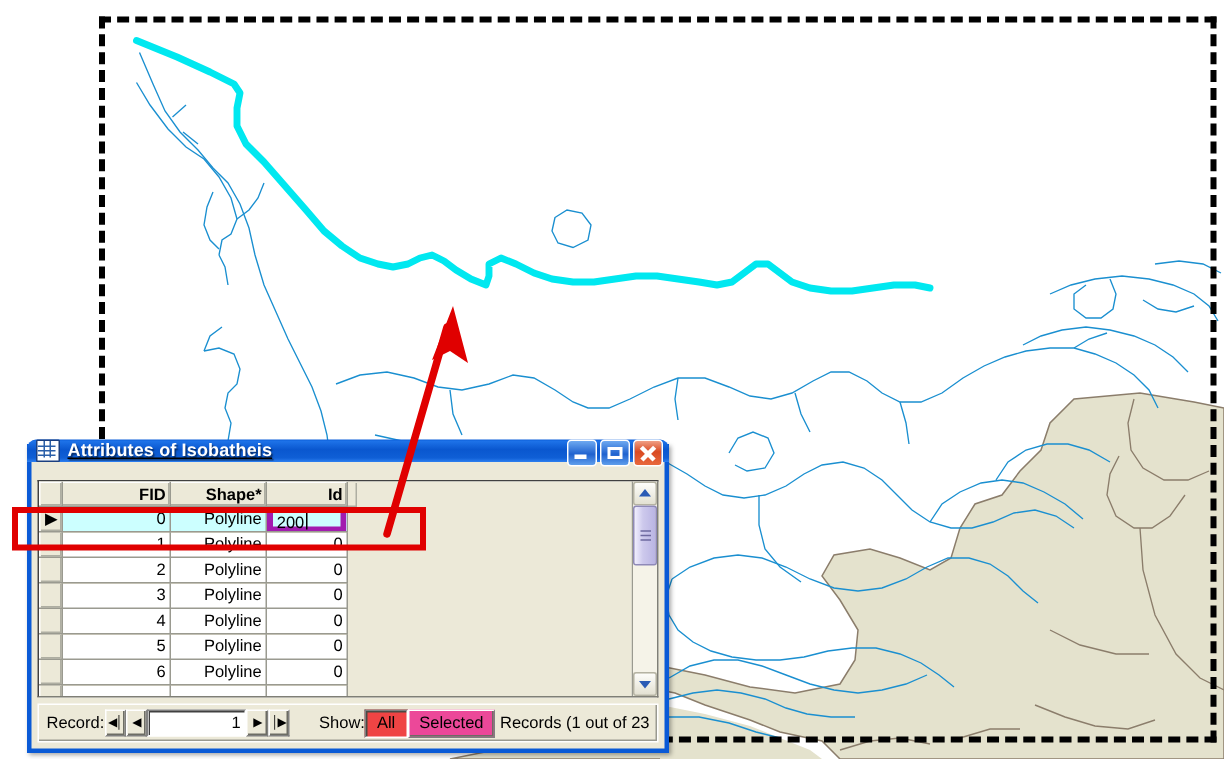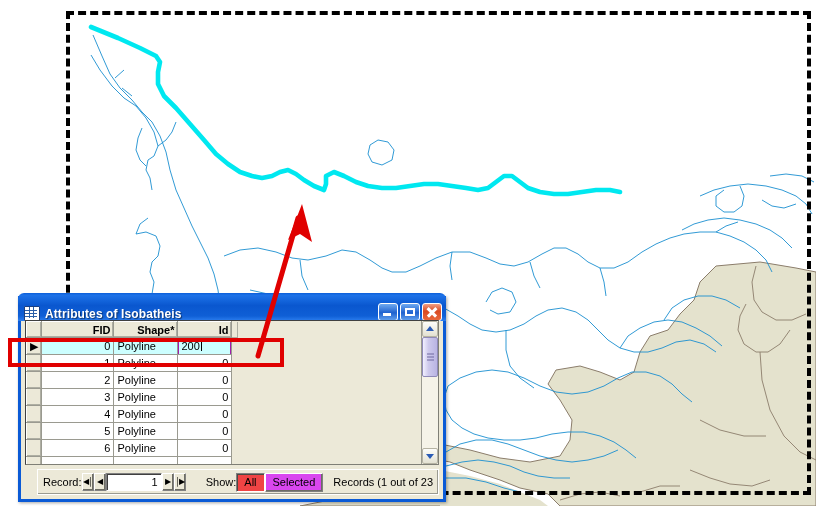--- a/index.html
+++ b/index.html
@@ -24,25 +24,25 @@
   
   .attr-window{
     position:absolute;left:18px;top:296px;width:428px;height:206px;
     background:#ece9d8;
     border:3px solid #0a5ad6;
     border-top:none;
     box-sizing:border-box;
     box-shadow:1px 1px 3px rgba(0,0,0,.35);
   }
   .title-bar{
-    position:absolute;left:-3px;top:-3px;width:428px;height:28px;
+    position:absolute;left:-3px;top:-3px;width:428px;height:15px;
     background:linear-gradient(180deg,#0b5ed9 0%,#1d72e8 8%,#0a57cf 45%,#0f5fd6 82%,#2d7ff0 100%);
-    display:flex;align-items:flex-end;
-    box-sizing:border-box;
-    border-top-left-radius:6px;border-top-right-radius:6px;
+    display:flex;align-items:flex-start;
+    box-sizing:border-box;
+    border-top-left-radius:6px;border-top-right-radius:6px;text-decoration:underline;
   }
   .title-icon{
     width:14px;height:13px;margin-left:6px;margin-right:5px;flex:0 0 auto;
     background:#ffffff;border:1px solid #1b3f80;border-radius:1px;
     position:relative;overflow:hidden;
   }
   .title-icon:before{
     content:"";position:absolute;left:0;top:3px;width:12px;height:1px;
     background:#2b5fa8;box-shadow:0 3px 0 #2b5fa8,0 6px 0 #2b5fa8;
   }
@@ -107,27 +107,27 @@
   .col-fid{width:72px;}
   .col-shape{width:64px;}
   .col-id{width:54px;}
   td.marker{
     background:#ece9d8;text-align:center;color:#000;
     border-top:1px solid #fff;border-left:1px solid #fff;
     box-shadow:inset -1px -1px 0 #aeaea2;
     font-size:9px;line-height:16px;padding:0;
   }
   td.num{text-align:right;background:#ffffff;}
-  td.txt{text-align:left;background:#ffffff;}
+  td.txt{text-align:right;background:#ffffff;}
   tr.selected td.num,tr.selected td.txt{background:#ccffff;}
   tr.selected td.marker{background:#ece9d8;}
   .edit-cell{position:relative;padding:0 !important;background:#ccffff;}
   .edit-box{
     position:absolute;left:0;top:-1px;width:100%;height:18px;
-    border:1px solid #a21caf;box-sizing:border-box;background:#ccffff;
+    border:4px solid #a21caf;box-sizing:border-box;background:#ccffff;
     font-size:11px;line-height:16px;text-align:left;padding-left:2px;
     color:#000;
   }
   .caret{
     display:inline-block;width:1px;height:11px;background:#000;
     vertical-align:-1px;margin-left:1px;
   }
   .filler{background:#ece9d8;border:none !important;}
 
   
@@ -153,21 +153,21 @@
     border:1px solid #8f8ab8;box-sizing:border-box;border-radius:2px;
   }
   .sb-thumb:after{
     content:"";position:absolute;left:4px;top:50%;transform:translateY(-50%);
     width:7px;height:1px;background:#6e69a0;
     box-shadow:0 3px 0 #6e69a0,0 -3px 0 #6e69a0;
   }
 
   
   .status-bar{
-    position:absolute;left:16px;right:4px;bottom:4px;height:26px;
+    position:absolute;left:4px;right:4px;bottom:4px;height:26px;
     background:#ece9d8;border:1px solid #ffffff;
     box-shadow:inset -1px -1px 0 #9a9a90;
     box-sizing:border-box;
     display:flex;align-items:center;gap:0;padding:0 5px;
     font-size:11px;color:#000;
   }
   .nav-btn{
     width:18px;height:18px;background:#ece9d8;
     border:1px solid #ffffff;border-right-color:#808080;border-bottom-color:#808080;
     box-shadow:inset -1px -1px 0 #6d6d64;
@@ -178,30 +178,30 @@
   .rec-input{
     width:86px;height:18px;background:#ffffff;
     border:1px solid #808080;border-right-color:#fff;border-bottom-color:#fff;
     box-shadow:inset 1px 1px 0 #404040;
     box-sizing:border-box;
     text-align:right;font-size:11px;line-height:16px;padding-right:3px;color:#000;
   }
   .show-label{margin-left:20px;}
   .toggle-btn{
     height:19px;padding:0 7px;font-size:11px;line-height:17px;color:#000;
-    background:#d946ef;box-sizing:border-box;
+    background:#ec4899;box-sizing:border-box;
     border:1px solid #ffffff;border-right-color:#808080;border-bottom-color:#808080;
     box-shadow:inset -1px -1px 0 #6d6d64;
   }
   .toggle-btn.pressed{
     background:#ef4444;
     border:1px solid #808080;border-right-color:#ffffff;border-bottom-color:#ffffff;
     box-shadow:inset 1px 1px 0 #4a4a44;
   }
-  .rec-count{margin-left:10px;white-space:nowrap;}
+  .rec-count{margin-left:3px;white-space:nowrap;}
 
   
   .anno-rect{
     position:absolute;left:8px;top:338px;width:276px;height:29px;
     border:4px solid #e00000;box-sizing:border-box;pointer-events:none;
   }
   .anno-arrow{position:absolute;left:250px;top:180px;pointer-events:none;}
 </style>
 </head>
 <body>

